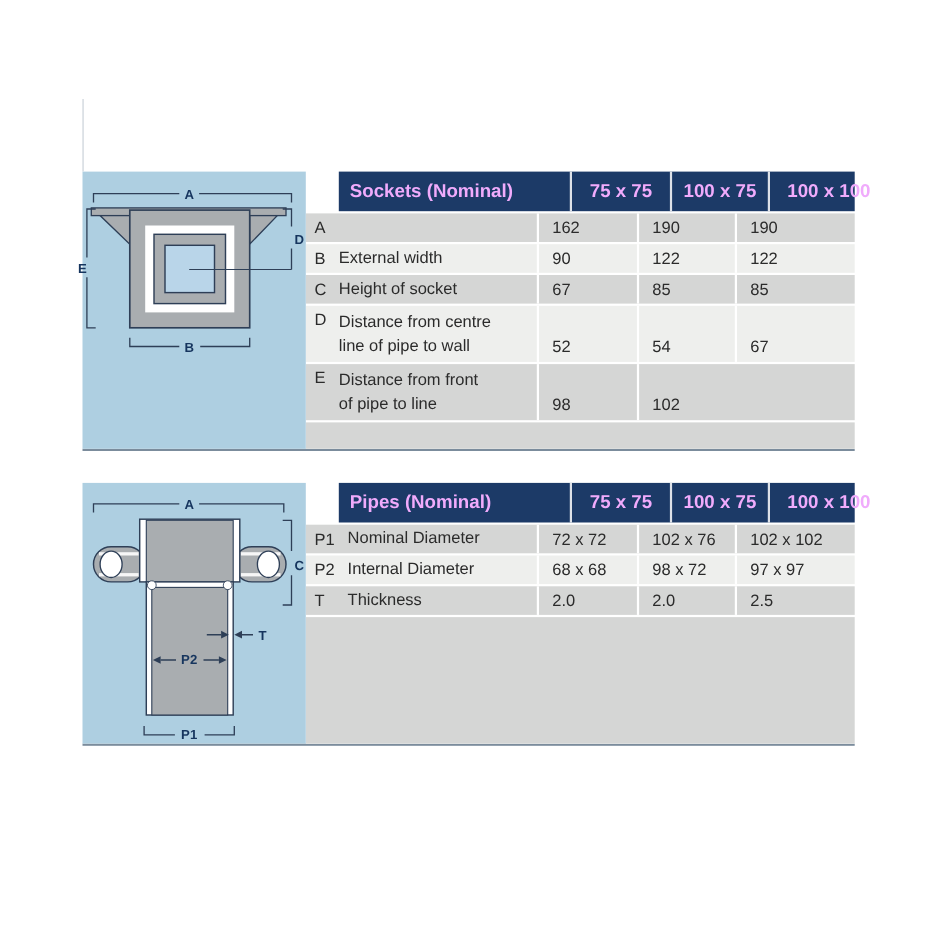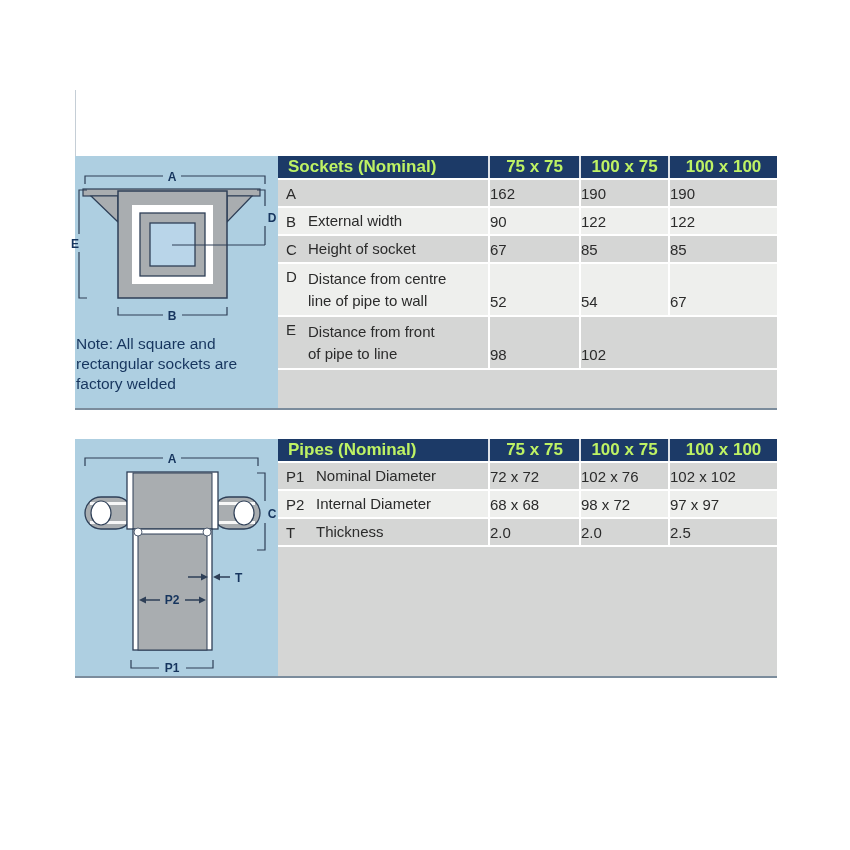--- a/index.html
+++ b/index.html
@@ -11,43 +11,43 @@
   .section{
     position:absolute;left:75px;width:702px;display:flex;
     border-bottom:2px solid #7b8c9c;background:#ffffff;
   }
   #section-sockets{top:156px;height:252px;}
   #section-pipes{top:439px;height:237px;}
   .panel{width:203px;flex:none;background:#aecfe1;position:relative;}
   .panel svg{position:absolute;left:0;top:0;overflow:visible;display:block;}
   .dtable{flex:1;display:flex;flex-direction:column;gap:2px;background:#ffffff;min-width:0;}
   .thead{
-    flex:none;height:22px;background:#1c3a67;color:#bef264;
+    flex:none;height:36px;background:#1c3a67;color:#f0abfc;
     display:grid;grid-template-columns:210px 91px 89px 109px;
-    font-weight:bold;font-size:17px;
+    font-weight:bold;font-size:17px;margin-left:30px;
   }
   .thead .hc{display:flex;align-items:center;}
   .thead .hc.title{padding-left:10px;}
   .thead .hc.num{justify-content:center;border-left:2px solid rgba(255,255,255,0.85);}
   .trow{
     flex:none;display:grid;grid-template-columns:210px 91px 89px 109px;
     font-size:15px;color:#2b2b2b;
   }
   .trow.r1{height:26px;}
   .trow.r2{height:51px;}
   .trow.bg-g{background:#d5d6d5;}
   .trow.bg-l{background:#eeefed;}
   .lc{display:flex;padding-left:8px;min-width:0;}
   .r1 .lc{align-items:center;}
   .r2 .lc{align-items:flex-start;padding-top:4px;}
   .pfx{flex:none;}
   .pfx.w1{width:22px;}
   .pfx.w2{width:30px;}
   .lbl{line-height:22px;white-space:pre;}
-  .vc{border-left:2px solid #ffffff;display:flex;}
+  .vc{padding-left:12px;border-left:2px solid #ffffff;display:flex;}
   .r1 .vc{align-items:center;}
   .r2 .vc{align-items:flex-end;padding-bottom:5px;}
   .filler{flex:1;background:#d5d6d5;}
   .note{
     position:absolute;left:1px;top:178px;width:200px;
     color:#16355e;font-size:15.5px;line-height:20px;font-weight:500;
   }
   .dim-text{fill:#16355e;font-weight:bold;font-size:12px;font-family:"Liberation Sans",sans-serif;}
   .oline{stroke:#2e3f57;}
 </style>
@@ -85,25 +85,20 @@
       <g>
         <path d="M182,34 H190 V50 M190,70 V89" fill="none" class="oline" stroke-width="1.2"></path>
         <text class="dim-text" x="197" y="66" text-anchor="middle">D</text>
       </g>
 
       <g>
         <path d="M43,151 V159 H88 M107,159 H152 V151" fill="none" class="oline" stroke-width="1.2"></path>
         <text class="dim-text" x="97" y="164" text-anchor="middle">B</text>
       </g>
     </svg>
-    <div class="note">
-      <div>Note: All square and</div>
-      <div>rectangular sockets are</div>
-      <div>factory welded</div>
-    </div>
   </div>
 
   <div class="dtable">
     <div class="thead">
       <div class="hc title">Sockets (Nominal)</div>
       <div class="hc num">75 x 75</div>
       <div class="hc num">100 x 75</div>
       <div class="hc num">100 x 100</div>
     </div>
 

